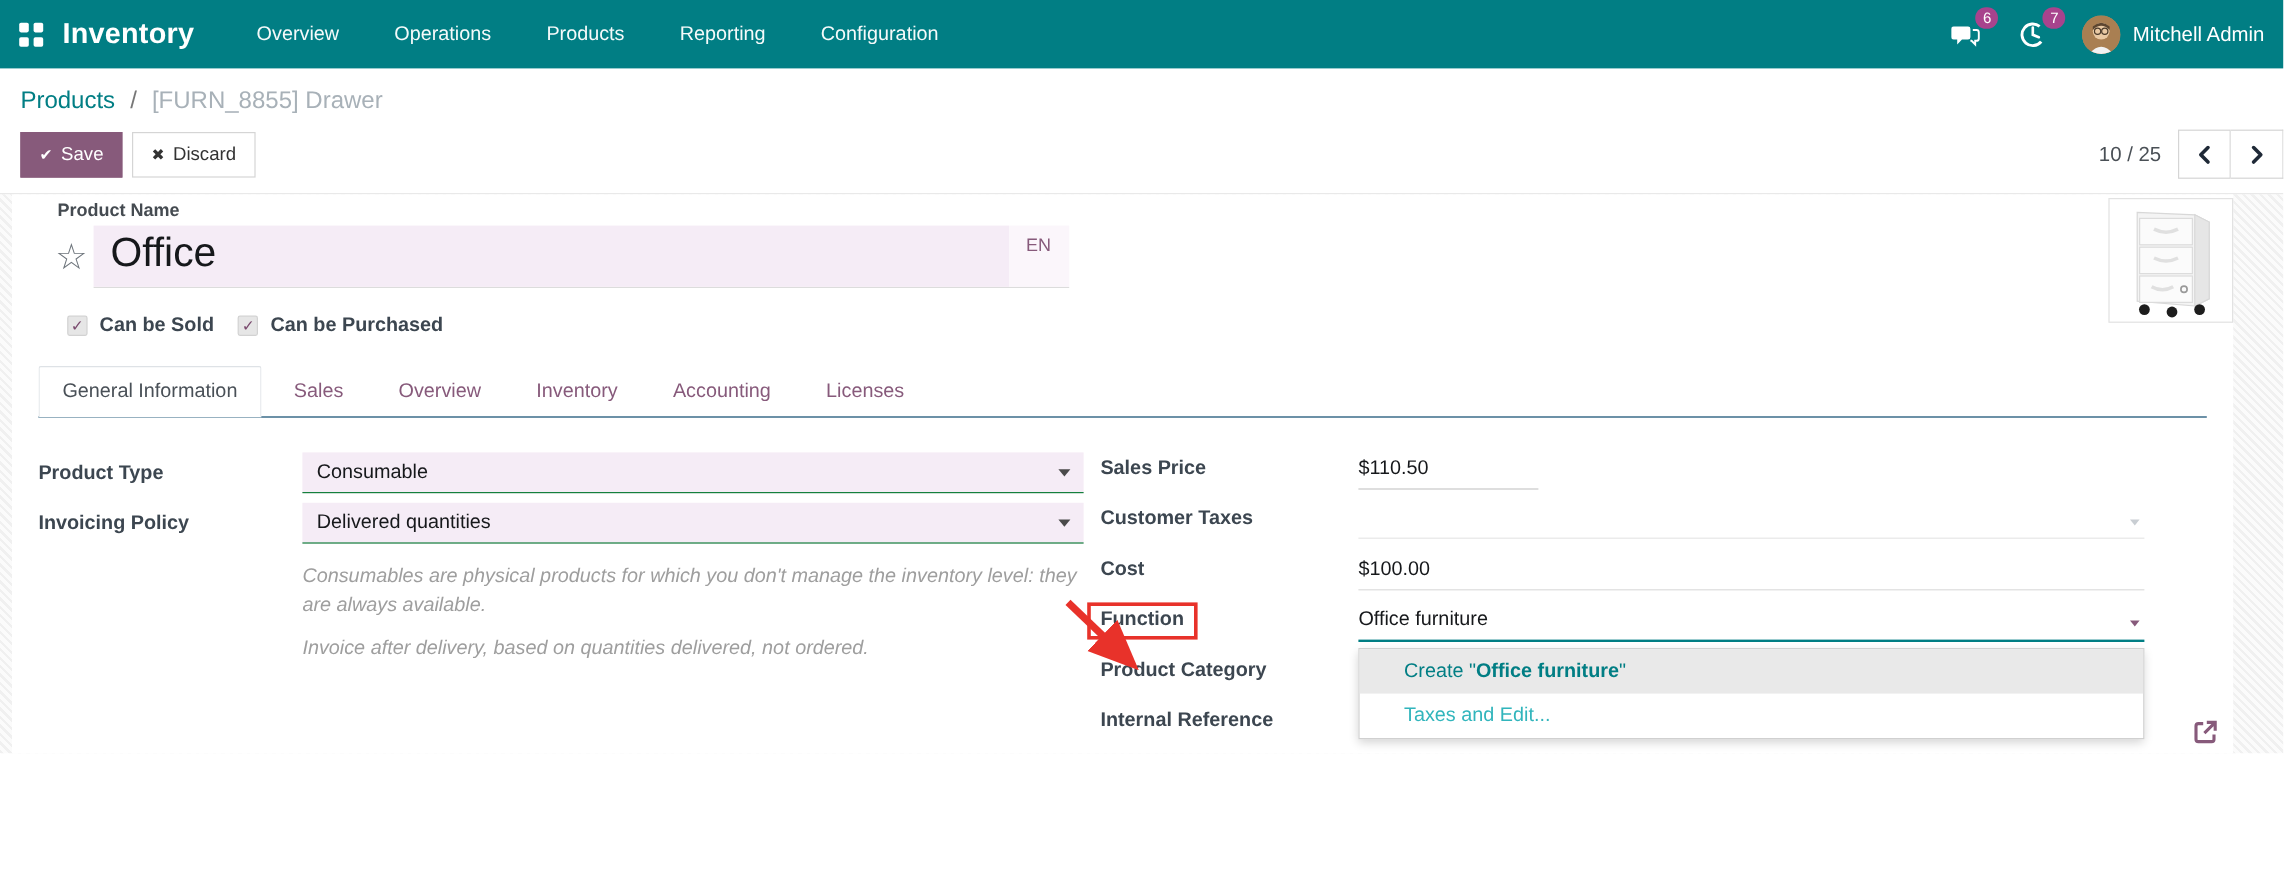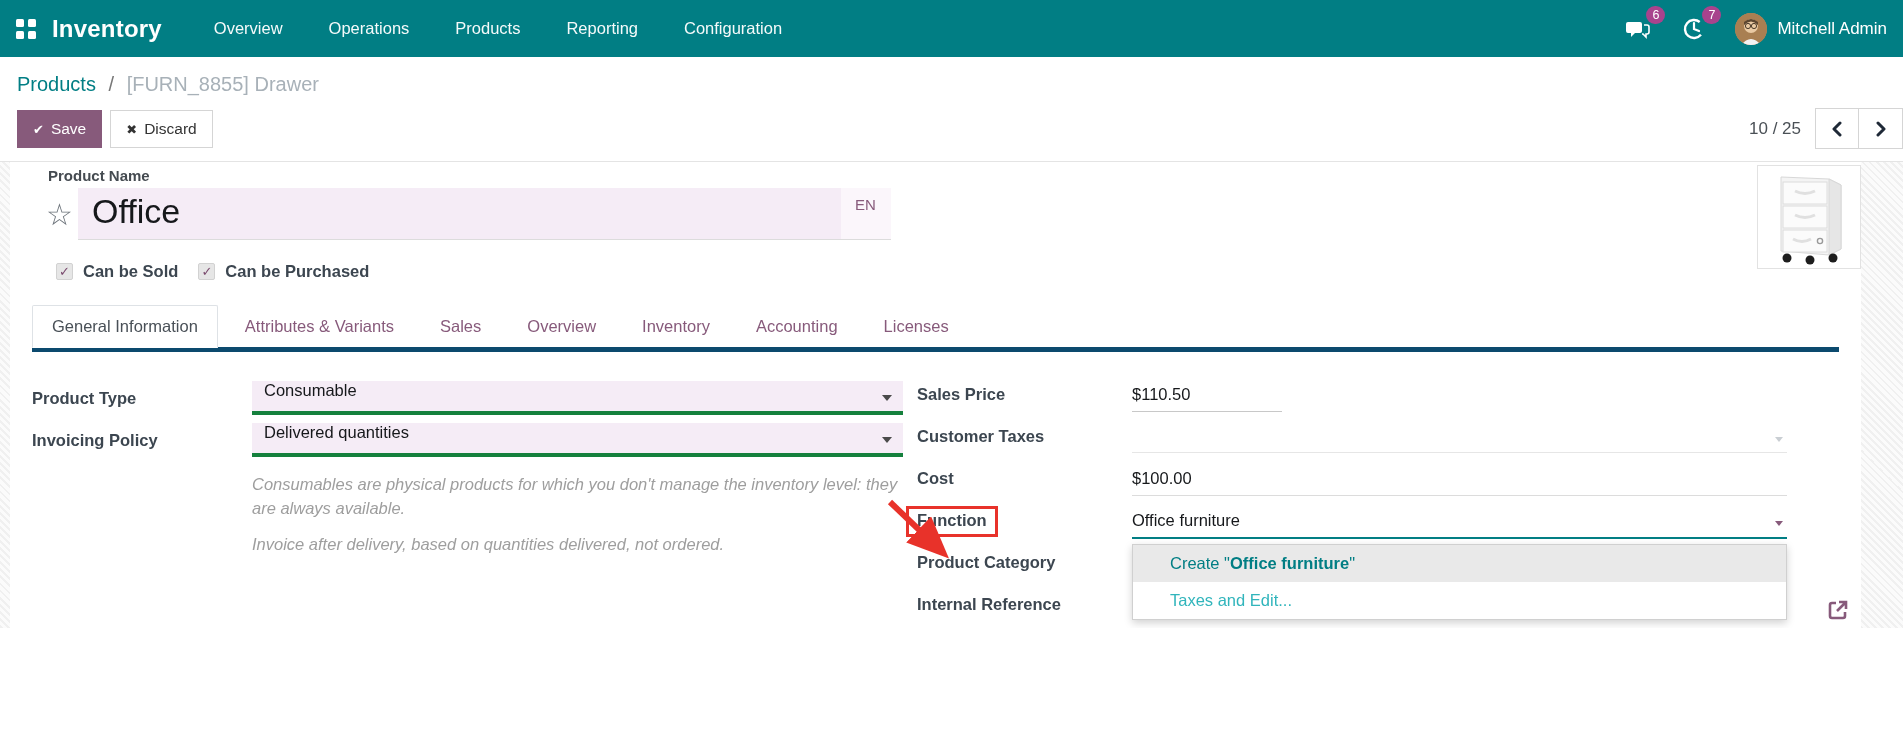--- a/index.html
+++ b/index.html
@@ -46,32 +46,32 @@
   .name-wrap { display:flex; width:813px; border-bottom:1px solid #dcdcdc; }
   .name-input { flex:1; background:#f5ecf6; font-size:34px; color:#16181b; padding:4px 0 8px 14px; }
   .lang-badge { width:50px; background:#fbf6fb; color:#875A7B; font-size:15px; padding:8px 0 0 14px; cursor:pointer; }
 
   .cb-row { display:flex; gap:20px; margin:22px 0 0 24px; align-items:center; }
   .cb-item { display:flex; align-items:center; gap:10px; }
   .cb-box { width:17px; height:17px; background:#e6e6e6; border:1px solid #d2d2d2; border-radius:2px; color:#7a4a6e; font-size:13px; line-height:15px; text-align:center; cursor:pointer; }
   .cb-label { font-size:16.5px; font-weight:700; color:#3c4650; }
 
   
-  .tabs { display:flex; align-items:flex-end; margin-top:24px; border-bottom:5px solid #0c4a6e; }
+  .tabs { display:flex; align-items:flex-end; margin-top:24px; border-bottom:1px solid #0c4a6e; }
   .tab { font-size:16.5px; padding:11px 19px; color:#875A7B; cursor:pointer; white-space:nowrap; }
   .tab.active { color:#495057; background:#fff; border:1px solid #dee2e6; border-bottom:1px solid #fff; margin-bottom:-1px; border-radius:2px 2px 0 0; }
   .tab + .tab { margin-left:8px; }
 
   
   .form-body { display:flex; margin-top:29px; }
   .col-left { width:885px; }
   .col-right { flex:1; }
   .lrow { display:flex; align-items:center; margin-bottom:8px; height:34px; }
   .lrow .llabel { width:220px; font-size:16.5px; font-weight:700; color:#3c4650; }
-  .select-box { position:relative; width:651px; height:34px; background:#f5ecf6; border-bottom:4px solid #15803d; font-size:16.5px; color:#16181b; display:flex; align-items:flex-start; padding:0 30px 0 12px; cursor:pointer; }
+  .select-box { position:relative; width:651px; height:34px; background:#f5ecf6; border-bottom:1px solid #15803d; font-size:16.5px; color:#16181b; display:flex; align-items:center; padding:0 30px 0 12px; cursor:pointer; }
   .sel-caret { position:absolute; right:11px; top:14px; width:0; height:0; border-left:5px solid transparent; border-right:5px solid transparent; border-top:6px solid #4a4a4a; }
   .help { margin:16px 0 0 220px; width:662px; font-size:16.5px; font-style:italic; color:#9e9e9e; line-height:1.45; }
   .help p + p { margin-top:12px; }
 
   .rrow { display:flex; align-items:flex-start; margin-bottom:9px; min-height:33px; }
   .rrow .rlabel { width:215px; font-size:16.5px; font-weight:700; color:#3c4650; padding-top:4px; }
   .rrow .rvalue { width:655px; font-size:16.5px; color:#16181b; padding-top:4px; position:relative; }
   .u-short { display:inline-block; width:150px; border-bottom:1px solid #c8c8c8; padding-bottom:7px; }
   .u-full { display:block; border-bottom:1px solid #dcdcdc; padding-bottom:7px; min-height:26px; position:relative; }
   .u-light { border-bottom-color:#e6e6e6; }
@@ -195,21 +195,20 @@
           <span class="cb-label">Can be Sold</span>
         </div>
         <div class="cb-item">
           <span class="cb-box">✓</span>
           <span class="cb-label">Can be Purchased</span>
         </div>
       </div>
 
       <div class="tabs">
         <div class="tab active">General Information</div>
-        <div class="tab">Attributes &amp; Variants</div>
         <div class="tab">Sales</div>
         <div class="tab">Overview</div>
         <div class="tab">Inventory</div>
         <div class="tab">Accounting</div>
         <div class="tab">Licenses</div>
       </div>
 
       <div class="form-body">
 
         <div class="col-left">

